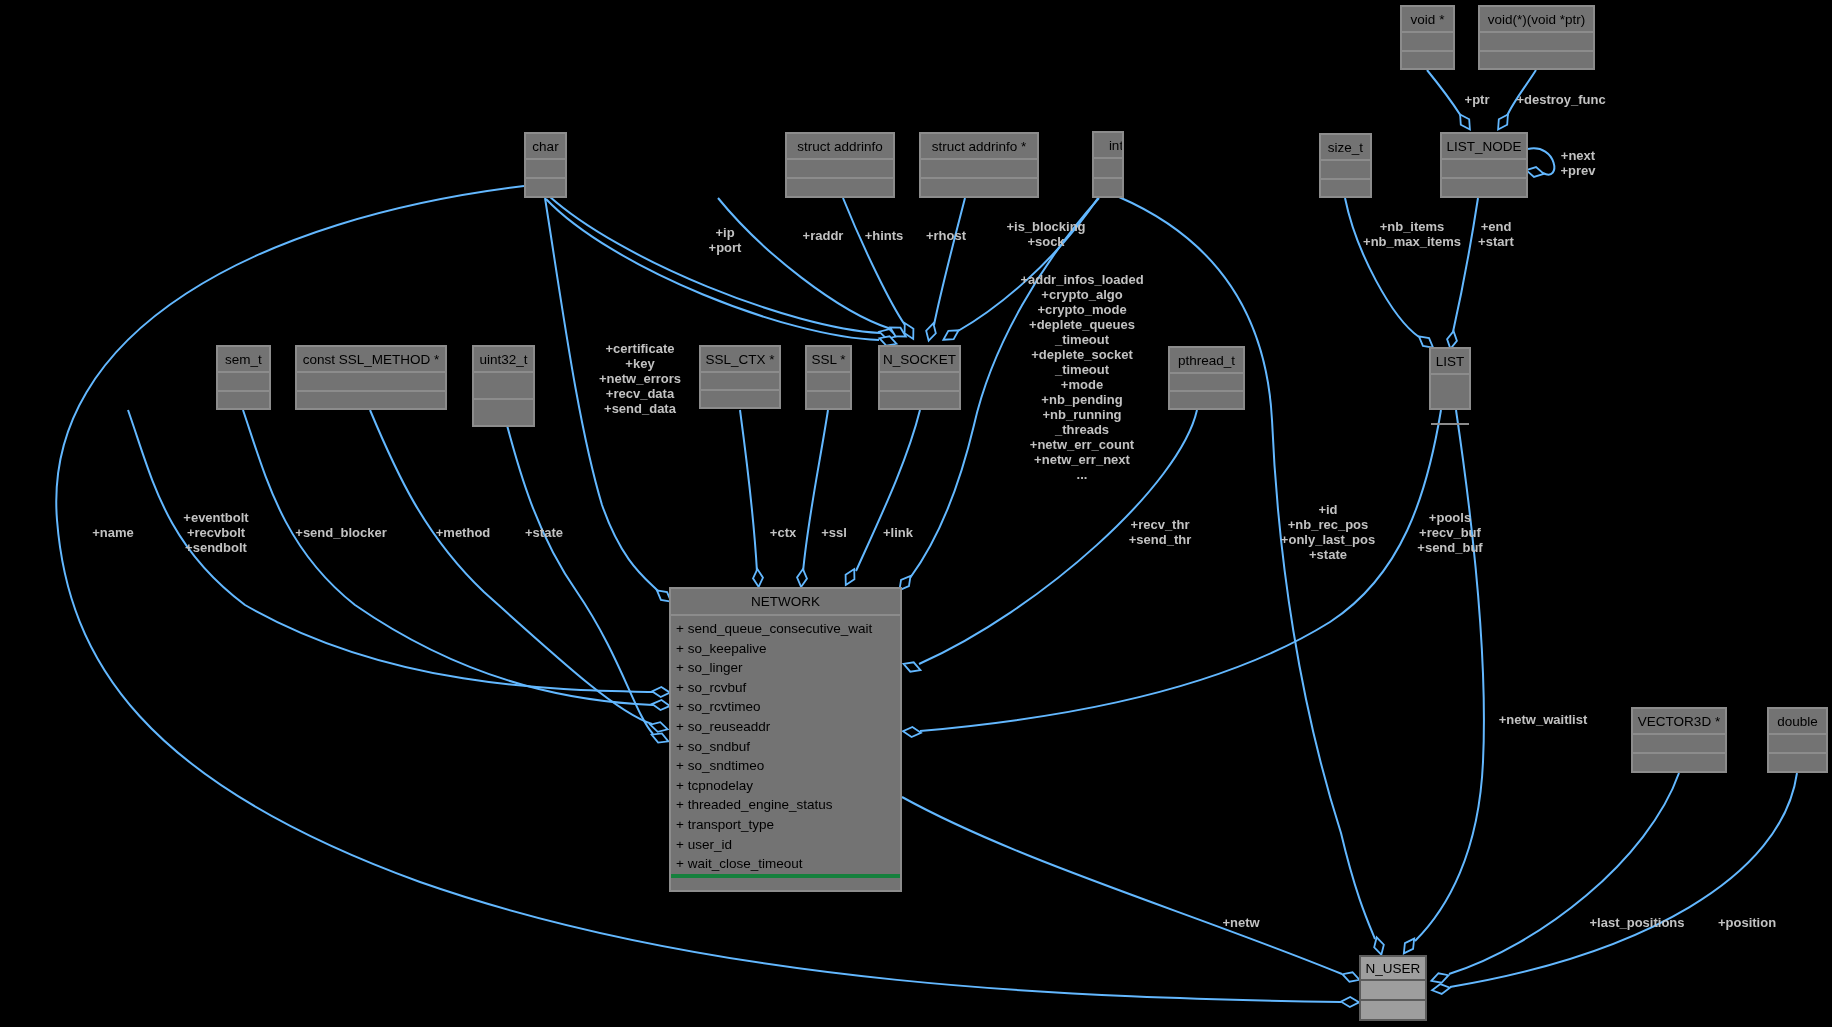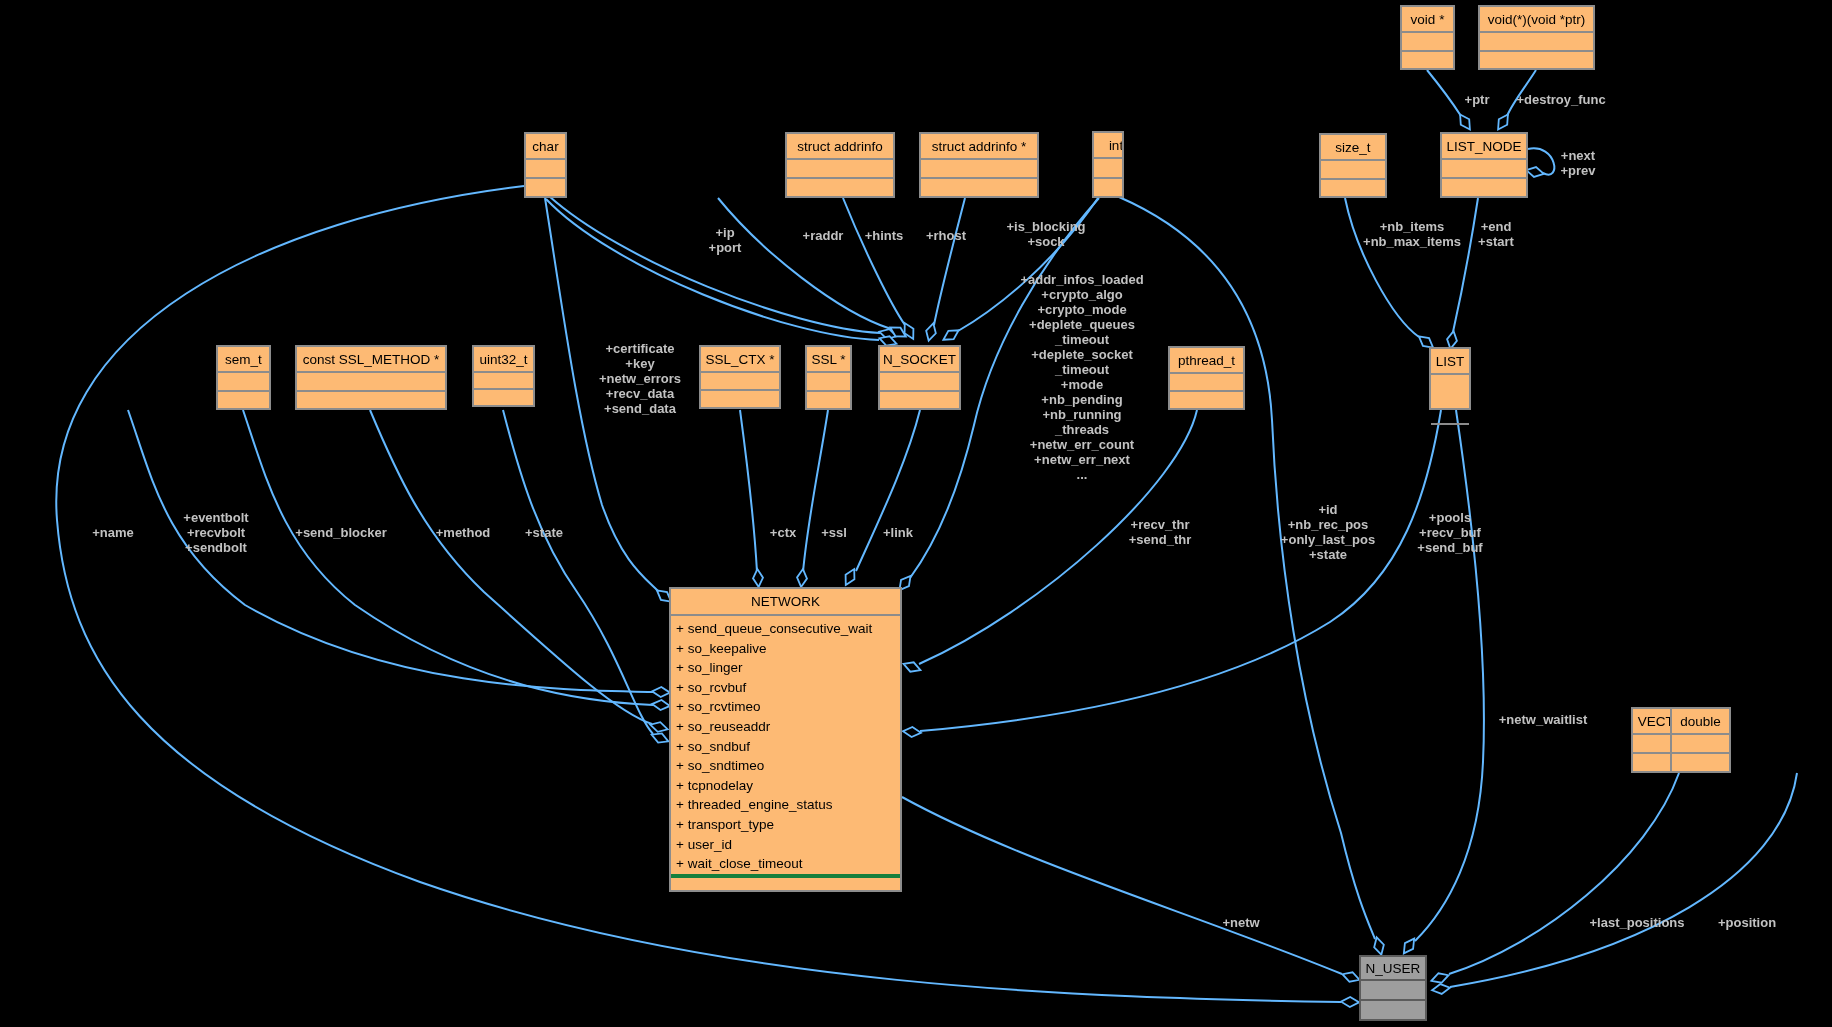--- a/index.html
+++ b/index.html
@@ -4,21 +4,21 @@
 <style>
   html,body{margin:0;padding:0;background:#000;}
   #canvas{
     position:relative;width:1832px;height:1027px;background:#000;overflow:hidden;
     font-family:"Liberation Sans","DejaVu Sans",sans-serif;
   }
   #edge-layer{position:absolute;left:0;top:0;width:1832px;height:1027px;}
   .edge-path{fill:none;stroke-width:2px;}
   .diamond{stroke-width:1.8px;}
   .class-box{
-    position:absolute;box-sizing:border-box;background:#fdba74;
+    position:absolute;box-sizing:border-box;background:#737373;
     border:2px solid #8c8c8c;color:#000;display:flex;flex-direction:column;
   }
   .class-box.current{background:#9e9e9e;border-color:#5c5c5c;}
   .box-title{
     flex:0 0 auto;display:flex;align-items:center;justify-content:center;
     font-size:13.5px;border-bottom:2px solid #8c8c8c;white-space:nowrap;
     padding:0 4px;overflow:hidden;
   }
   .class-box.current .box-title{border-bottom-color:#5c5c5c;}
   .box-row{flex:1 1 0;border-bottom:2px solid #8c8c8c;}
@@ -97,21 +97,21 @@
 <div class="class-box" style="left: 1400px; top: 5px; width: 55px; height: 65px;">
       <div class="box-title" style="height: 24px;">void *</div>
       <div class="box-row"></div>
       <div class="box-row"></div>
     </div>
     <div class="class-box" style="left: 1478px; top: 5px; width: 117px; height: 65px;">
       <div class="box-title" style="height: 24px;">void(*)(void *ptr)</div>
       <div class="box-row"></div>
       <div class="box-row"></div>
     </div>
-    <div class="class-box" style="left: 1319px; top: 133px; width: 68px; height: 65px;">
+    <div class="class-box" style="left: 1319px; top: 133px; width: 53px; height: 65px;">
       <div class="box-title" style="height: 24px;">size_t</div>
       <div class="box-row"></div>
       <div class="box-row"></div>
     </div>
     <div class="class-box" style="left: 1440px; top: 132px; width: 88px; height: 66px;">
       <div class="box-title" style="height: 24px;">LIST_NODE</div>
       <div class="box-row"></div>
       <div class="box-row"></div>
     </div>
     <div class="class-box" style="left: 524px; top: 132px; width: 43px; height: 66px;">
@@ -137,21 +137,21 @@
     <div class="class-box" style="left: 216px; top: 345px; width: 55px; height: 65px;">
       <div class="box-title" style="height: 24px;">sem_t</div>
       <div class="box-row"></div>
       <div class="box-row"></div>
     </div>
     <div class="class-box" style="left: 295px; top: 345px; width: 152px; height: 65px;">
       <div class="box-title" style="height: 24px;">const SSL_METHOD *</div>
       <div class="box-row"></div>
       <div class="box-row"></div>
     </div>
-    <div class="class-box" style="left: 472px; top: 345px; width: 63px; height: 62px;">
+    <div class="class-box" style="left: 472px; top: 345px; width: 63px; height: 82px;">
       <div class="box-title" style="height: 24px;">uint32_t</div>
       <div class="box-row"></div>
       <div class="box-row"></div>
     </div>
     <div class="class-box" style="left: 699px; top: 345px; width: 82px; height: 64px;">
       <div class="box-title" style="height: 24px;">SSL_CTX *</div>
       <div class="box-row"></div>
       <div class="box-row"></div>
     </div>
     <div class="class-box" style="left: 805px; top: 345px; width: 47px; height: 65px;">
@@ -191,21 +191,21 @@
         <div class="attr-line">+ user_id</div>
         <div class="attr-line">+ wait_close_timeout</div>
       </div>
       <div class="box-methods"></div>
     </div>
     <div class="class-box" style="left: 1631px; top: 707px; width: 96px; height: 66px;">
       <div class="box-title" style="height: 24px;">VECTOR3D *</div>
       <div class="box-row"></div>
       <div class="box-row"></div>
     </div>
-    <div class="class-box" style="left: 1670px; top: 707px; width: 61px; height: 66px;">
+    <div class="class-box" style="left: 1767px; top: 707px; width: 61px; height: 66px;">
       <div class="box-title" style="height: 24px;">double</div>
       <div class="box-row"></div>
       <div class="box-row"></div>
     </div>
     <div class="class-box current" style="left: 1359px; top: 955px; width: 68px; height: 66px;">
       <div class="box-title" style="height: 22px;">N_USER</div>
       <div class="box-row"></div>
       <div class="box-row"></div>
     </div>
     <div class="edge-label" style="left: 1477px; top: 92px;">

